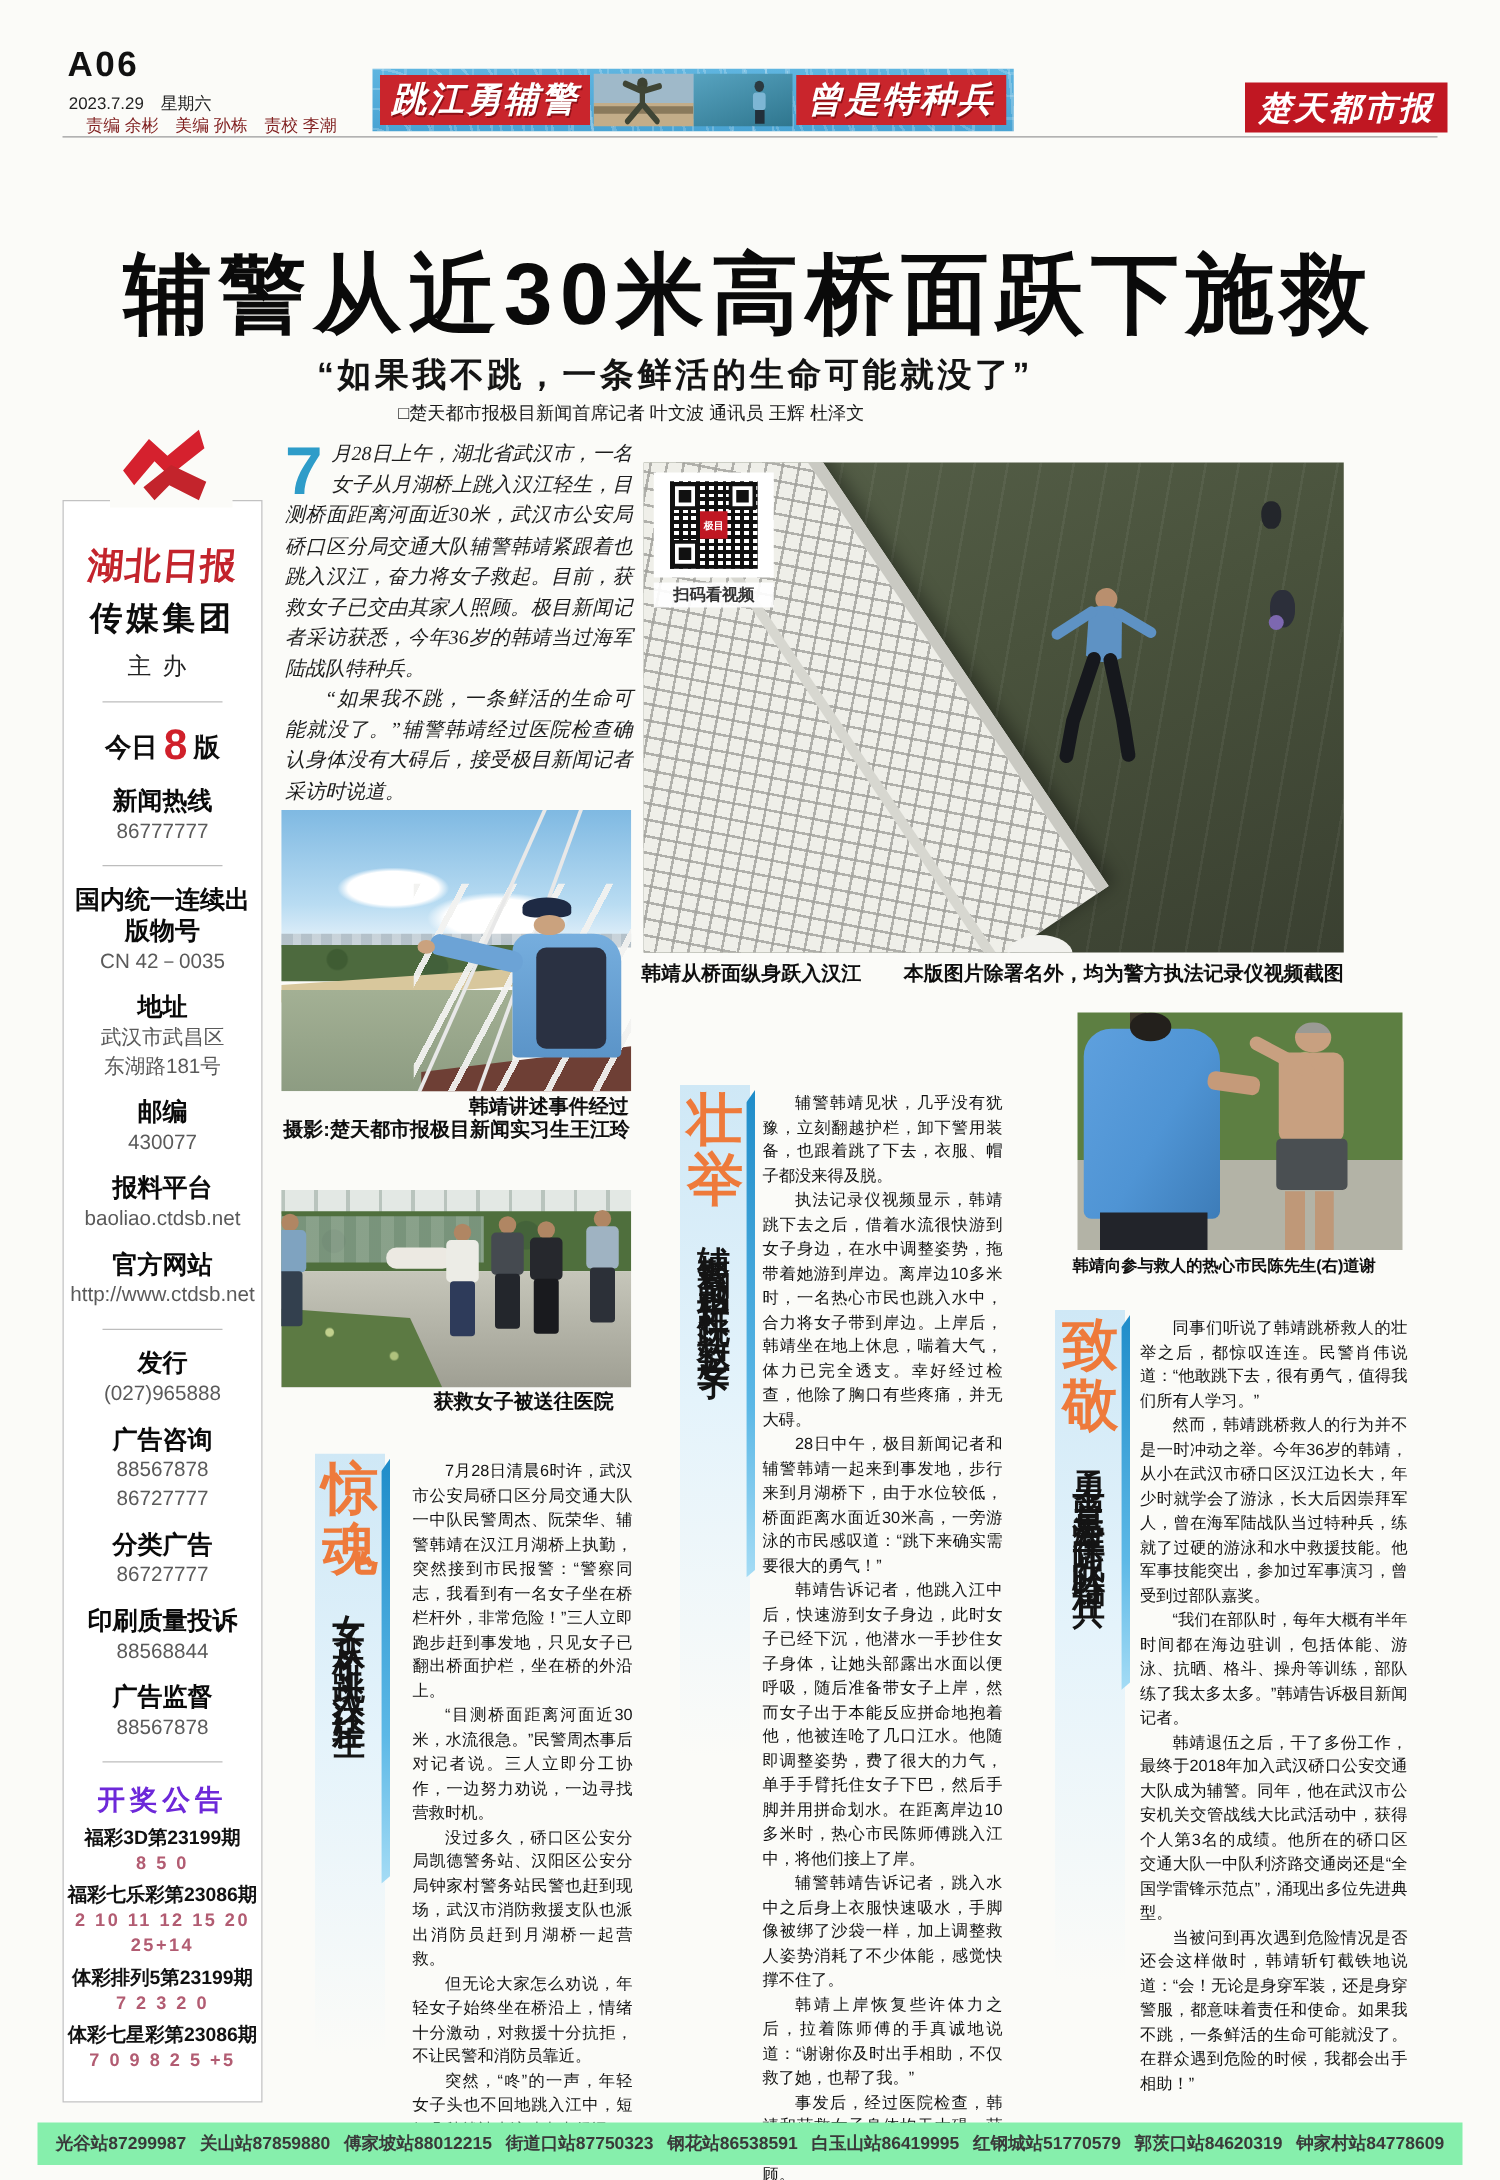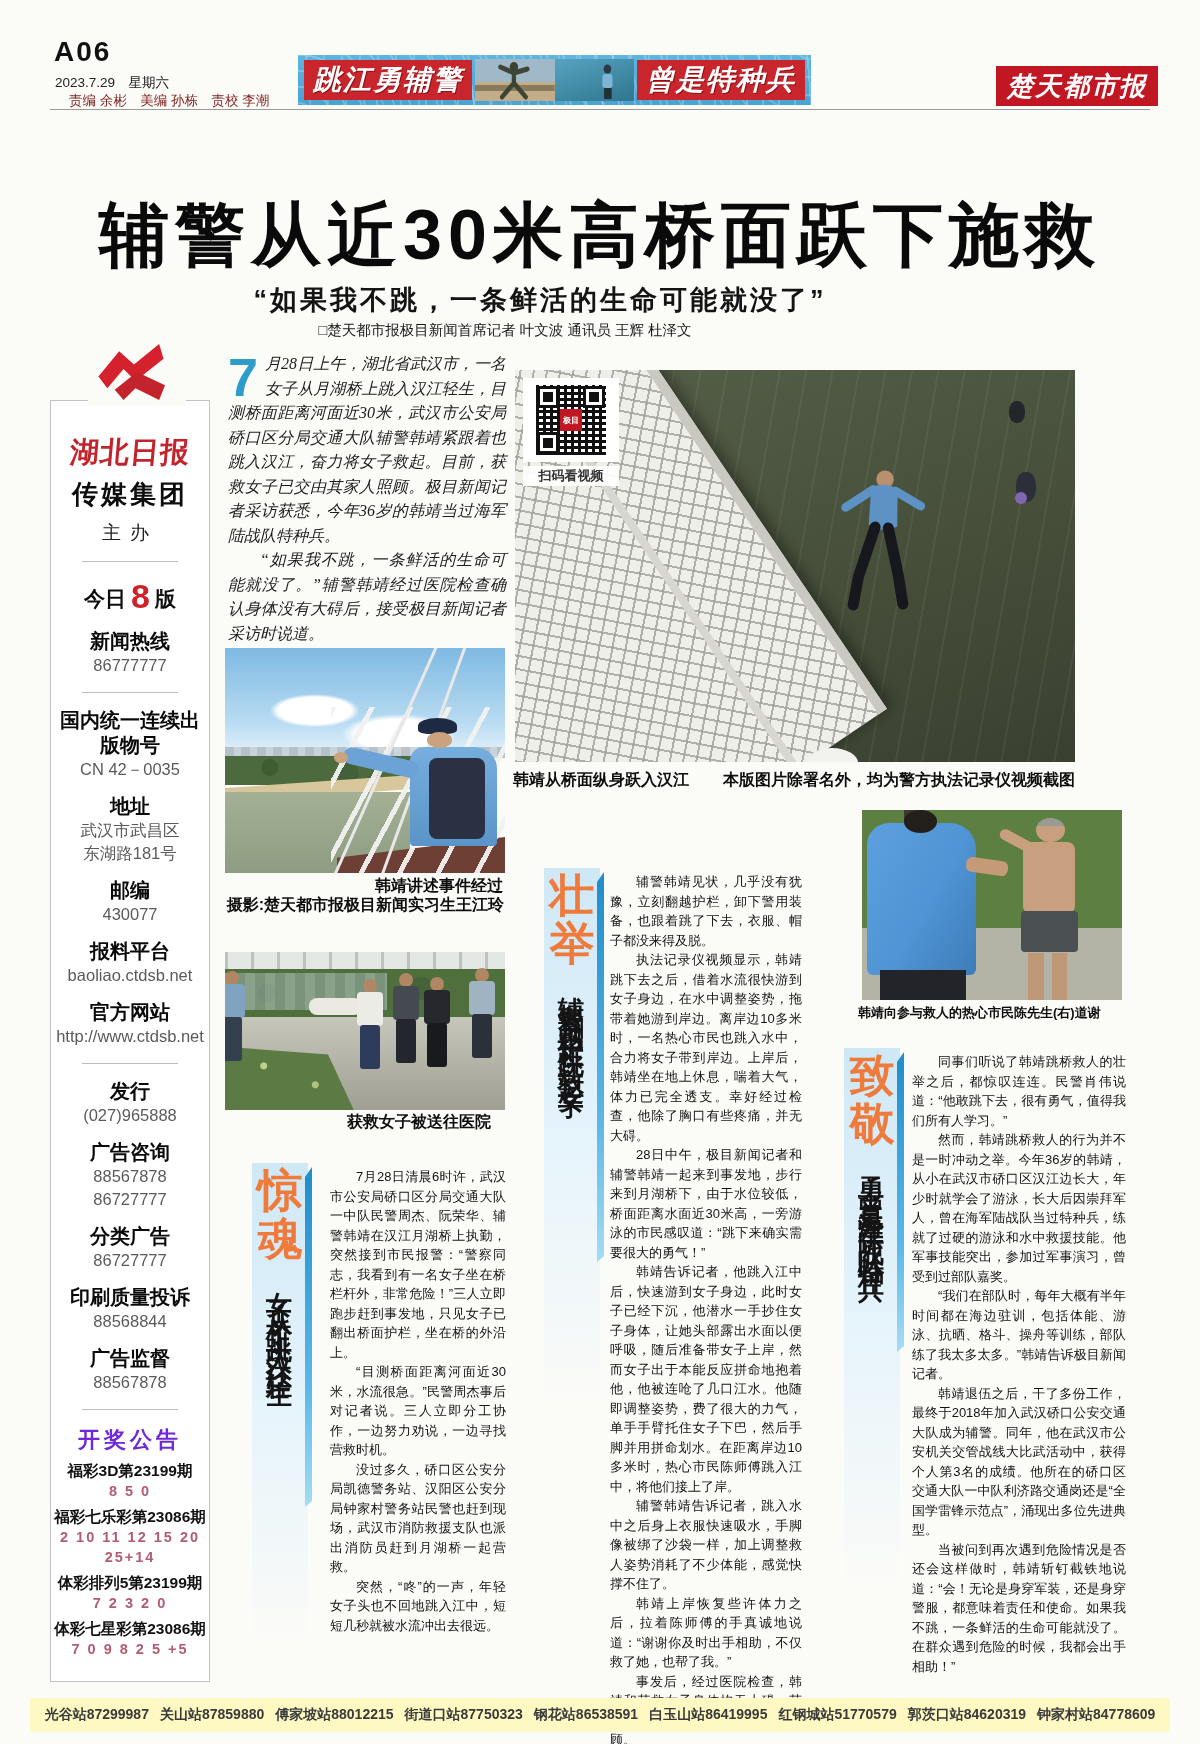--- a/index.html
+++ b/index.html
@@ -184,21 +184,21 @@
   .p2cap{left:225px;top:1112px;width:266px;text-align:right;}
 
   .sec1-strip{left:252px;top:1163px;width:56px;height:500px;}
   .sec1-text{left:330px;top:1167px;width:176px;}
   .sec2-strip{left:544px;top:868px;width:56px;height:560px;}
   .sec2-text{left:610px;top:872px;width:192px;}
   .sec3-strip{left:844px;top:1048px;width:56px;height:560px;}
   .sec3-text{left:912px;top:1052px;width:214px;}
 
   
-  .footer{left:30px;top:1698px;width:1140px;height:34px;background:#fef9c3;display:flex;
+  .footer{left:30px;top:1698px;width:1140px;height:34px;background:#86efac;display:flex;
      align-items:center;justify-content:center;gap:11px;font-size:14px;font-weight:700;color:#3a3a3a;white-space:nowrap;}
 </style>
 </head>
 <body>
 
 <div class="page">
 
   <div class="abs edition">A06</div>
   <div class="abs pubdate">2023.7.29　星期六</div>
   <div class="abs editors">责编 余彬　美编 孙栋　责校 李潮</div>
@@ -416,20 +416,21 @@
   <div class="abs p3cap">韩靖向参与救人的热心市民陈先生(右)道谢</div>
 
   <div class="abs sec-strip s1 sec1-strip">
     <span class="sec-head">惊魂</span>
     <span class="sec-sub">女子从桥上跳入汉江轻生</span>
   </div>
   <div class="abs btext sec1-text">
     <p>7月28日清晨6时许，武汉市公安局硚口区分局交通大队一中队民警周杰、阮荣华、辅警韩靖在汉江月湖桥上执勤，突然接到市民报警：“警察同志，我看到有一名女子坐在桥栏杆外，非常危险！”三人立即跑步赶到事发地，只见女子已翻出桥面护栏，坐在桥的外沿上。</p>
     <p>“目测桥面距离河面近30米，水流很急。”民警周杰事后对记者说。三人立即分工协作，一边努力劝说，一边寻找营救时机。</p>
     <p>没过多久，硚口区公安分局凯德警务站、汉阳区公安分局钟家村警务站民警也赶到现场，武汉市消防救援支队也派出消防员赶到月湖桥一起营救。</p>
+    <p>但无论大家怎么劝说，年轻女子始终坐在桥沿上，情绪十分激动，对救援十分抗拒，不让民警和消防员靠近。</p>
     <p>突然，“咚”的一声，年轻女子头也不回地跳入江中，短短几秒就被水流冲出去很远。</p>
   </div>
 
   <div class="abs sec-strip s2 sec2-strip">
     <span class="sec-head">壮举</span>
     <span class="sec-sub">辅警翻越护栏跳江救起女子</span>
   </div>
   <div class="abs btext sec2-text">
     <p>辅警韩靖见状，几乎没有犹豫，立刻翻越护栏，卸下警用装备，也跟着跳了下去，衣服、帽子都没来得及脱。</p>
     <p>执法记录仪视频显示，韩靖跳下去之后，借着水流很快游到女子身边，在水中调整姿势，拖带着她游到岸边。离岸边10多米时，一名热心市民也跳入水中，合力将女子带到岸边。上岸后，韩靖坐在地上休息，喘着大气，体力已完全透支。幸好经过检查，他除了胸口有些疼痛，并无大碍。</p>

